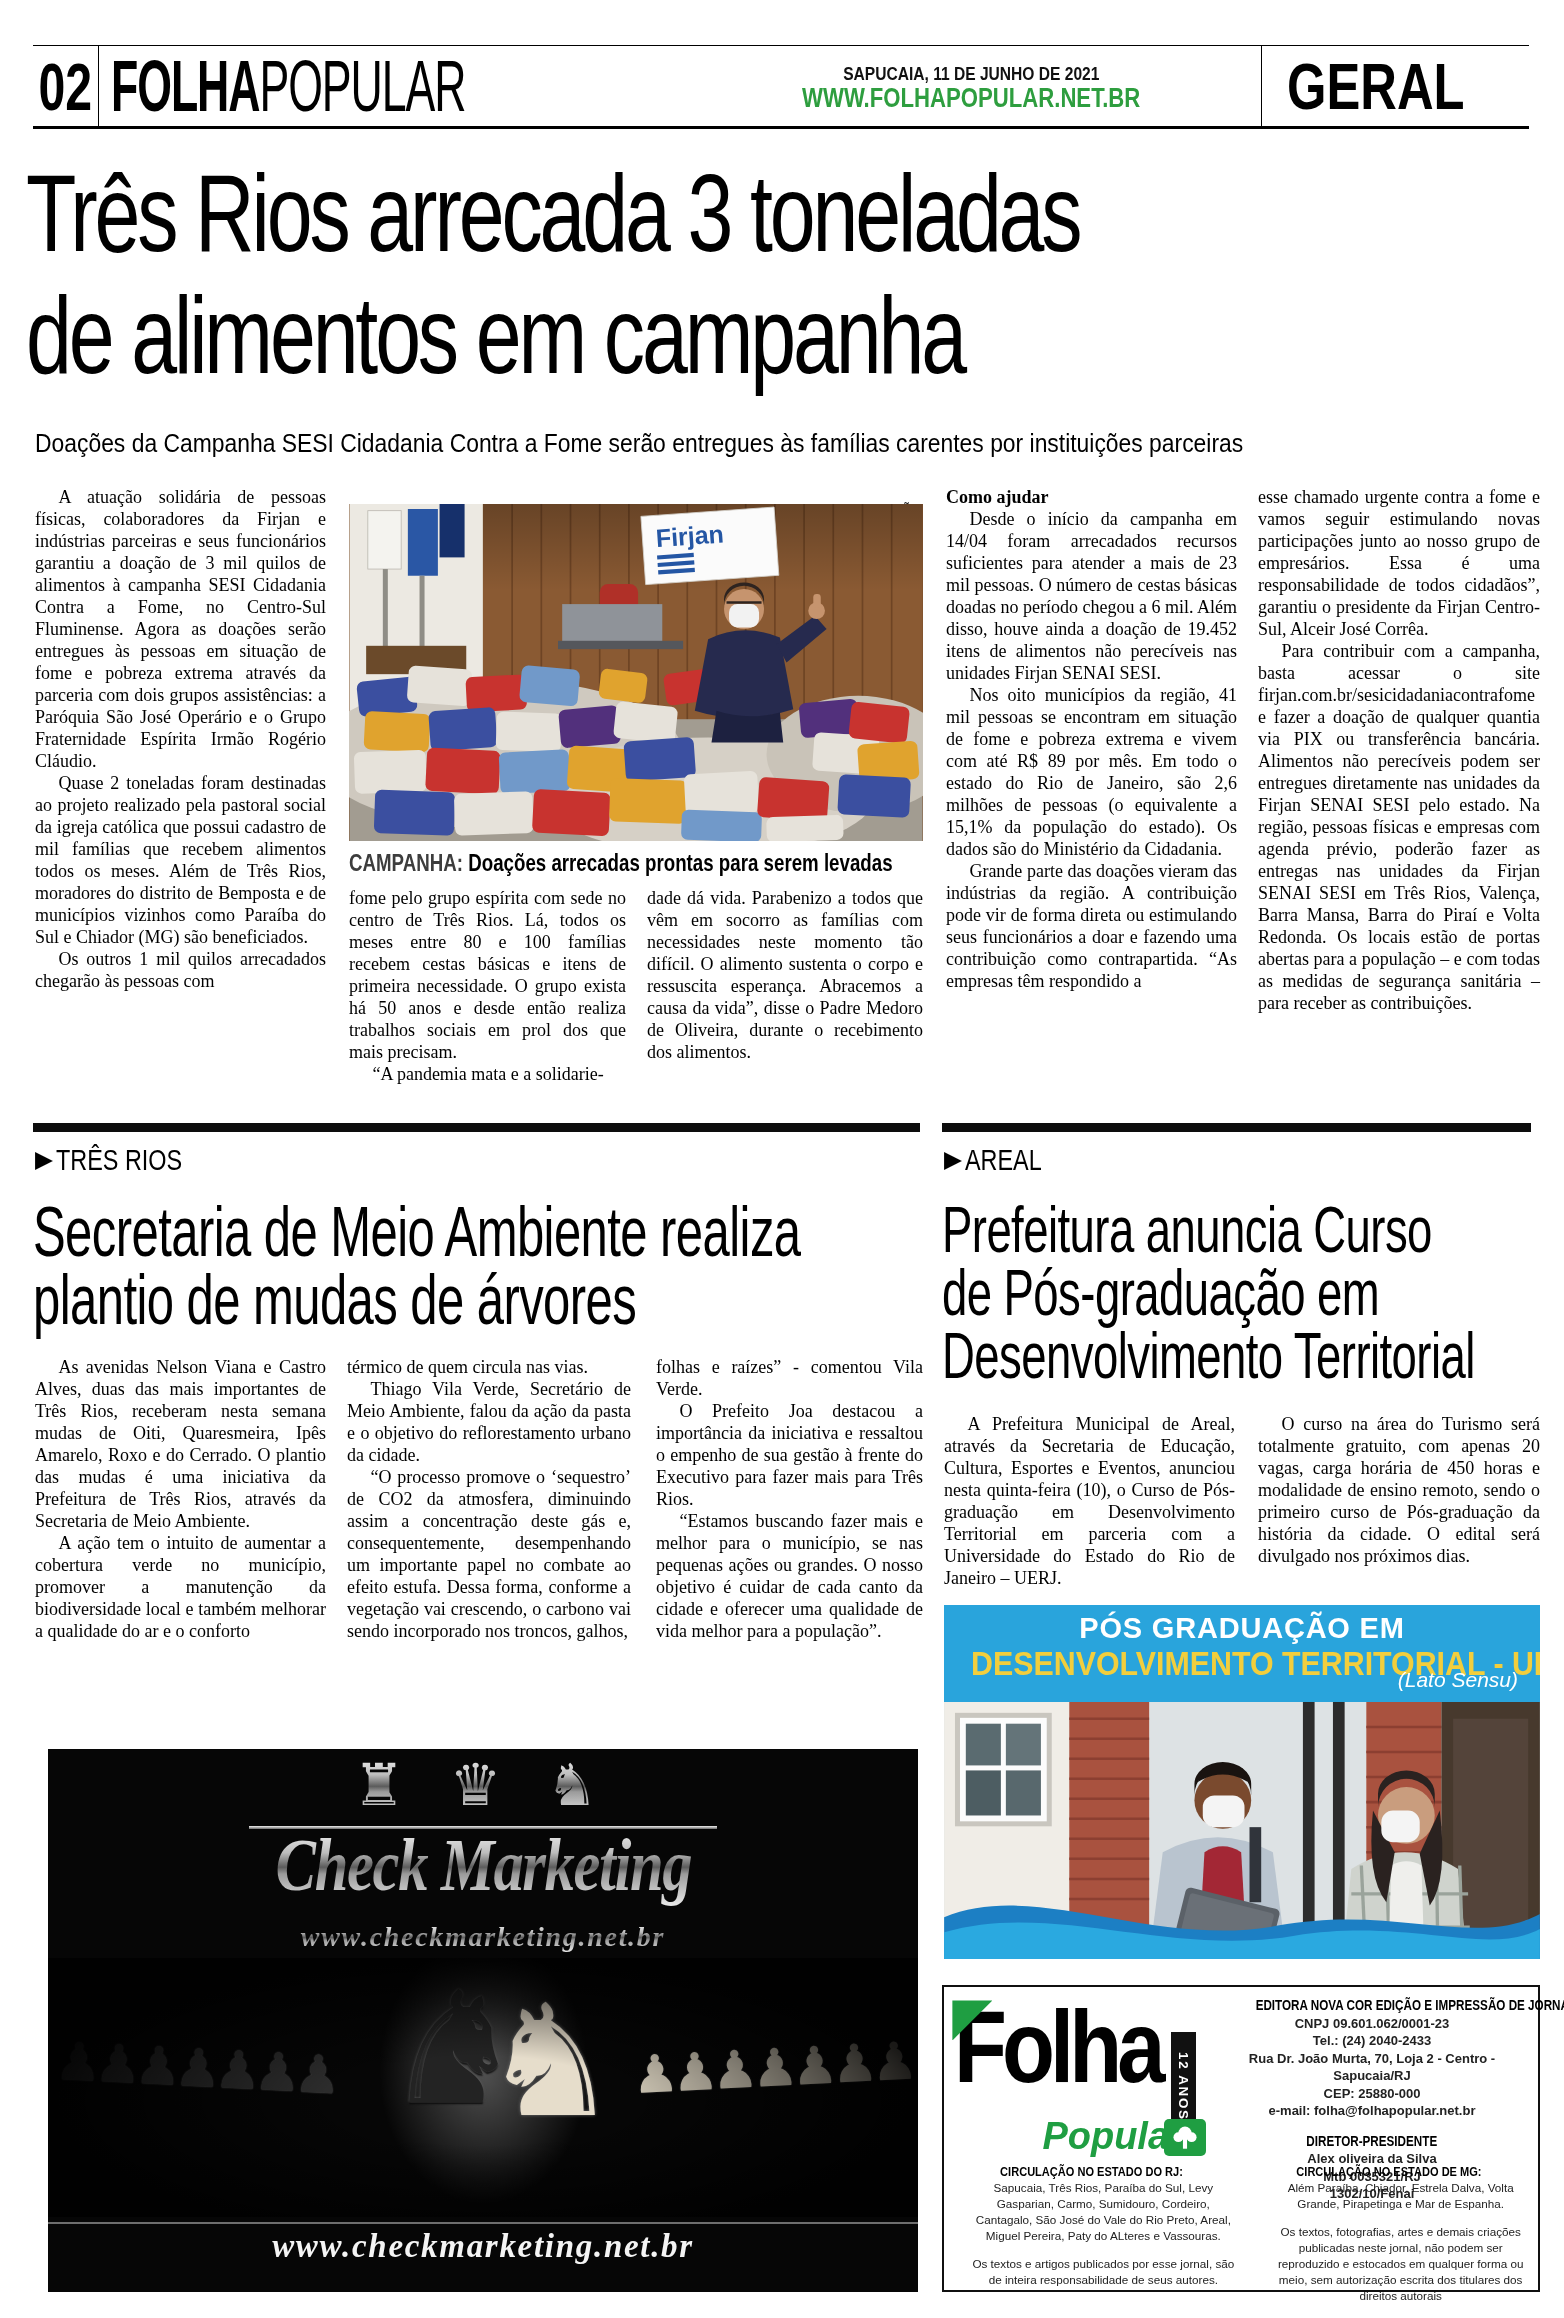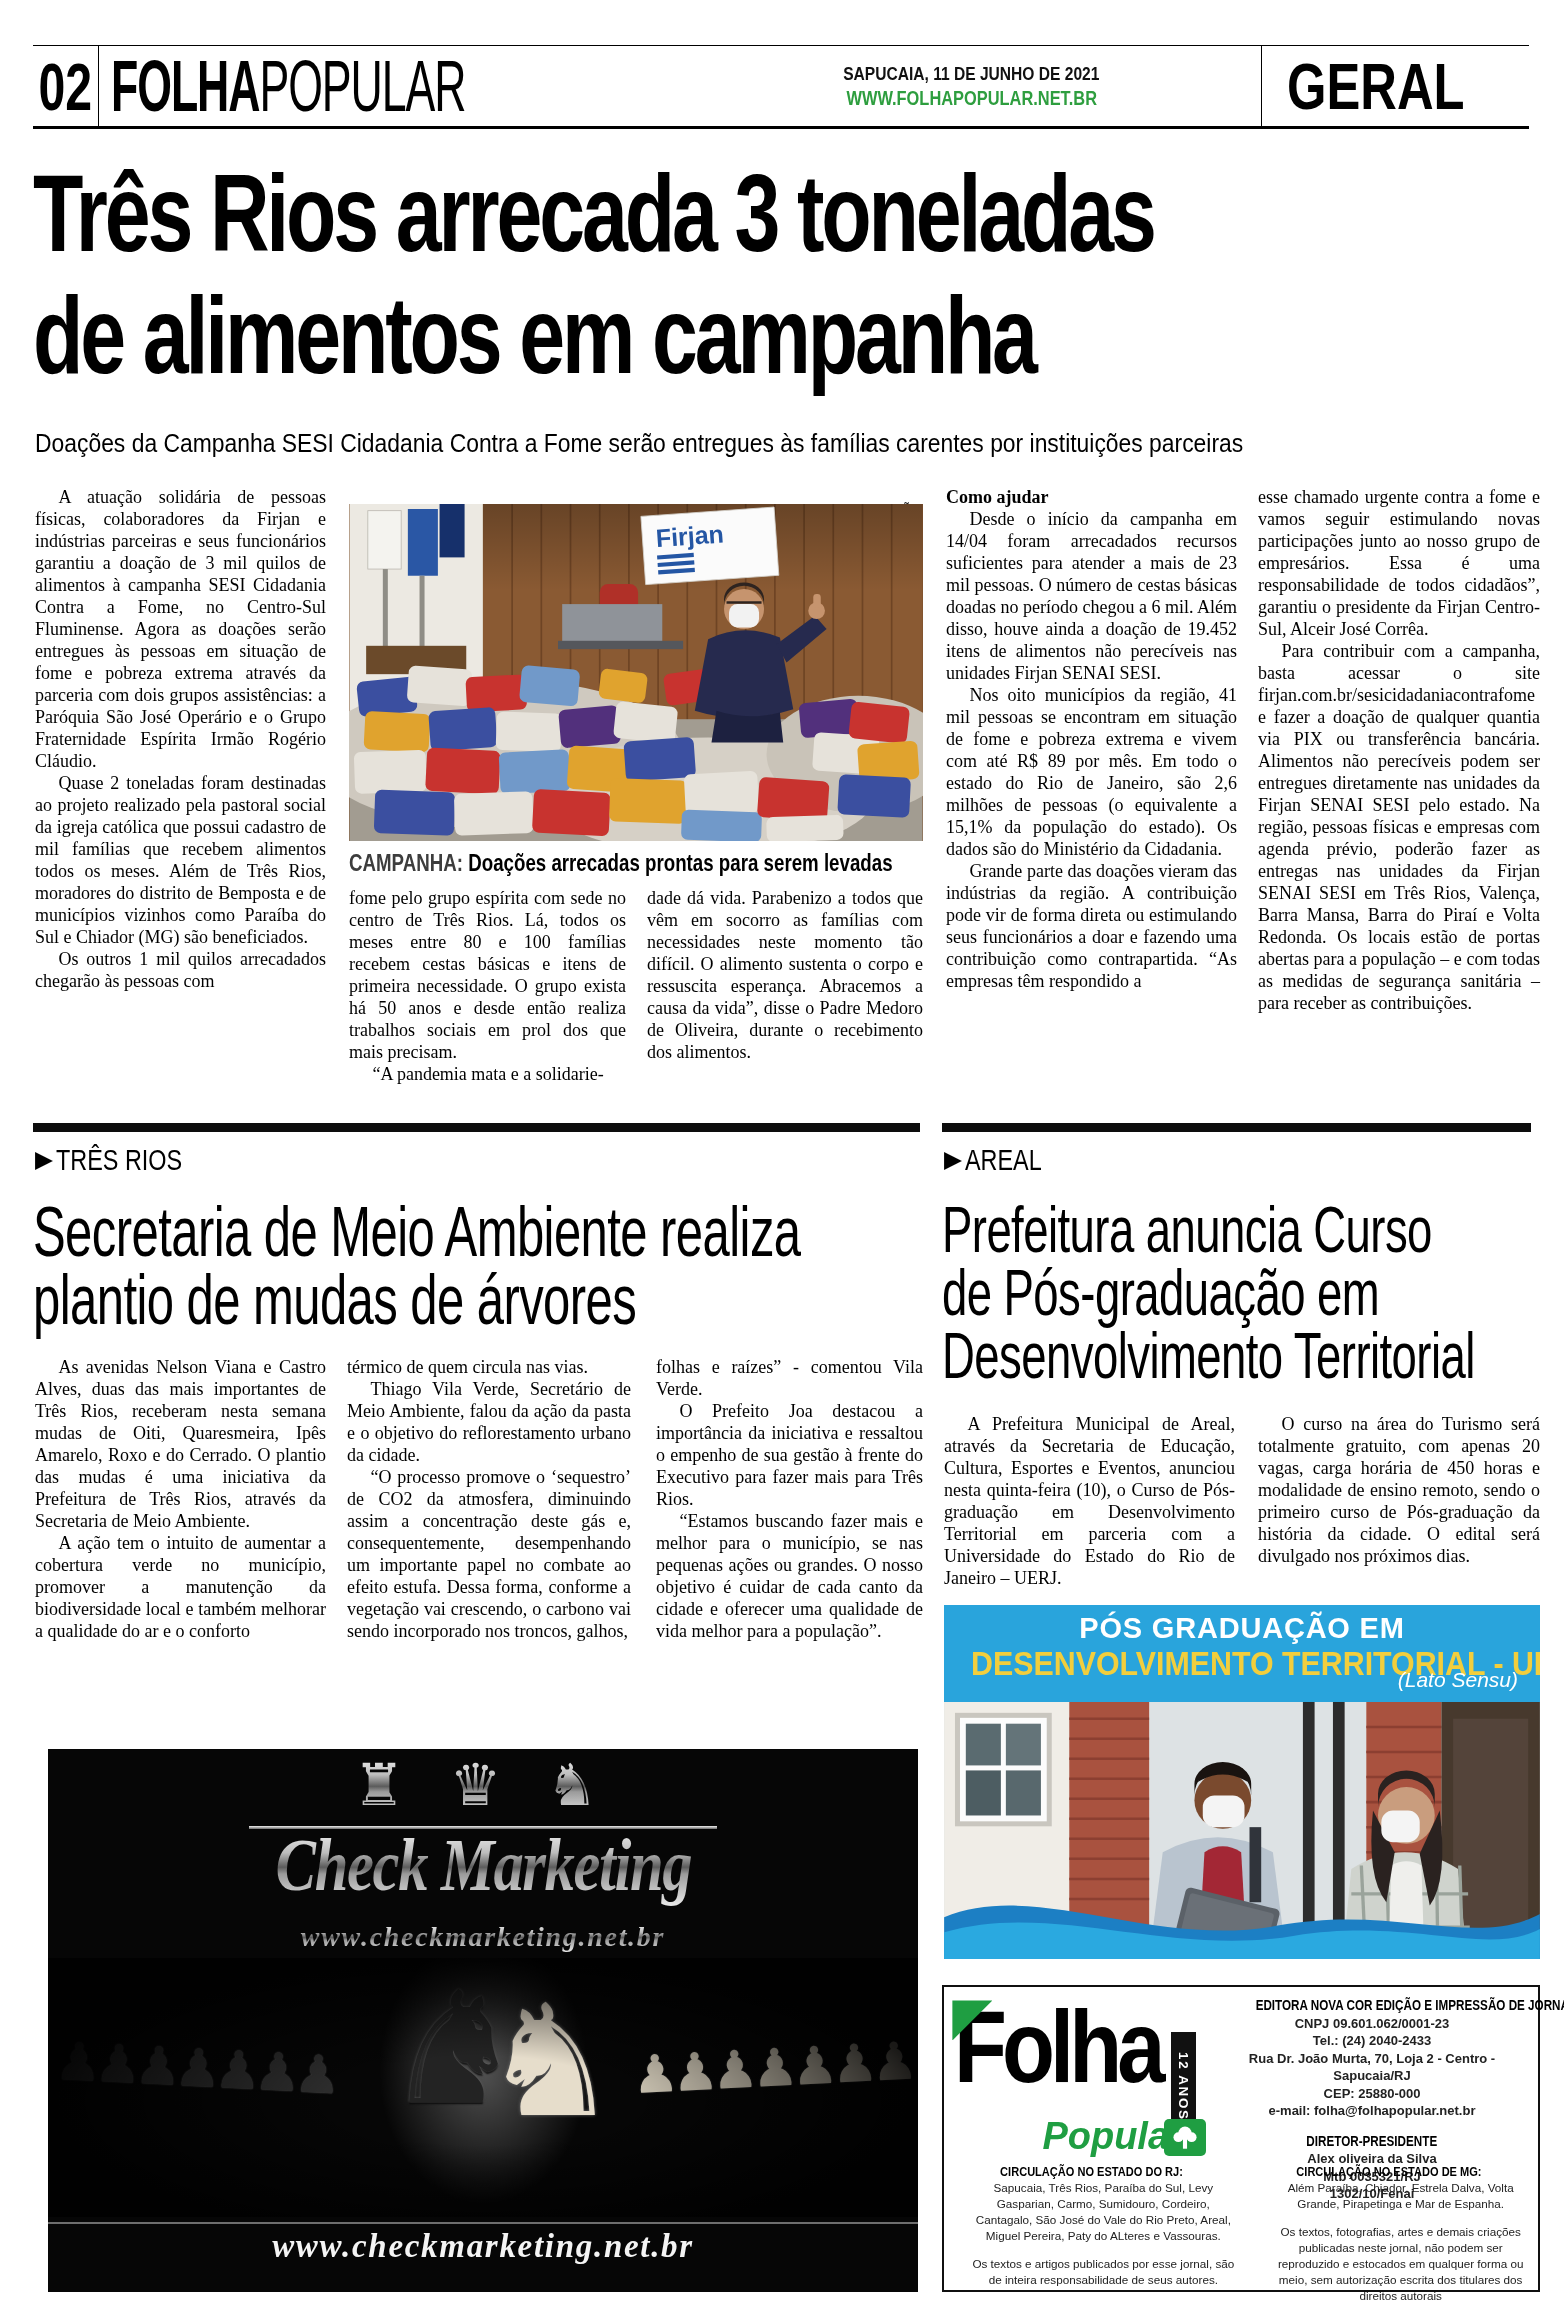--- a/index.html
+++ b/index.html
@@ -16,28 +16,28 @@
           border-bottom:3.3px solid #000;display:flex;align-items:stretch;}
   .h-pagenum{width:65px;border-right:1.7px solid #000;display:flex;align-items:center;justify-content:center;
              font-weight:bold;font-size:67px;}
   .h-pagenum span{transform:scaleX(.72);}
   .h-mast{display:flex;align-items:center;padding-left:11.7px;font-size:72px;letter-spacing:-1.7px;}
   .h-mast .cx{transform:scaleX(.62);}
   .h-mast b{font-weight:bold;}
   .h-mast .light{font-weight:normal;}
   .h-date{flex:1;display:flex;flex-direction:column;align-items:center;justify-content:center;line-height:25px;}
   .h-date .d1{font-size:19px;font-weight:bold;color:#111;}
-  .h-date .d2{font-size:20px;font-weight:bold;color:#2e9e3f;}
+  .h-date .d2{font-size:27px;font-weight:bold;color:#2e9e3f;}
   .h-date .cxc{transform:scaleX(.82);}
   .h-geral{width:267px;border-left:1.7px solid #000;display:flex;align-items:center;justify-content:flex-start;
            font-weight:bold;font-size:65px;}
   .h-geral span{transform:scaleX(.78);}
 
   
-  .headline{left:33px;top:152px;line-height:122px;font-weight:bold;font-size:110px;letter-spacing:-4.2px;}
+  .headline{left:26px;top:152px;line-height:122px;font-weight:normal;font-size:110px;letter-spacing:-4.2px;}
   .headline .cx{transform:scaleX(.75);}
   .subhead{left:35px;top:428px;font-size:26px;}
   .subhead .cx{transform:scaleX(.88);}
 
   
   .body-text p{margin:0;text-align:justify;font-size:18px;line-height:22px;text-indent:23.4px;}
   .body-text p.noind{text-indent:0;}
   .col{position:absolute;top:486px;}
   .lead-title{font-weight:bold;font-size:19px;margin:0 0 1.7px 0;text-indent:0 !important;text-align:left !important;}
 

